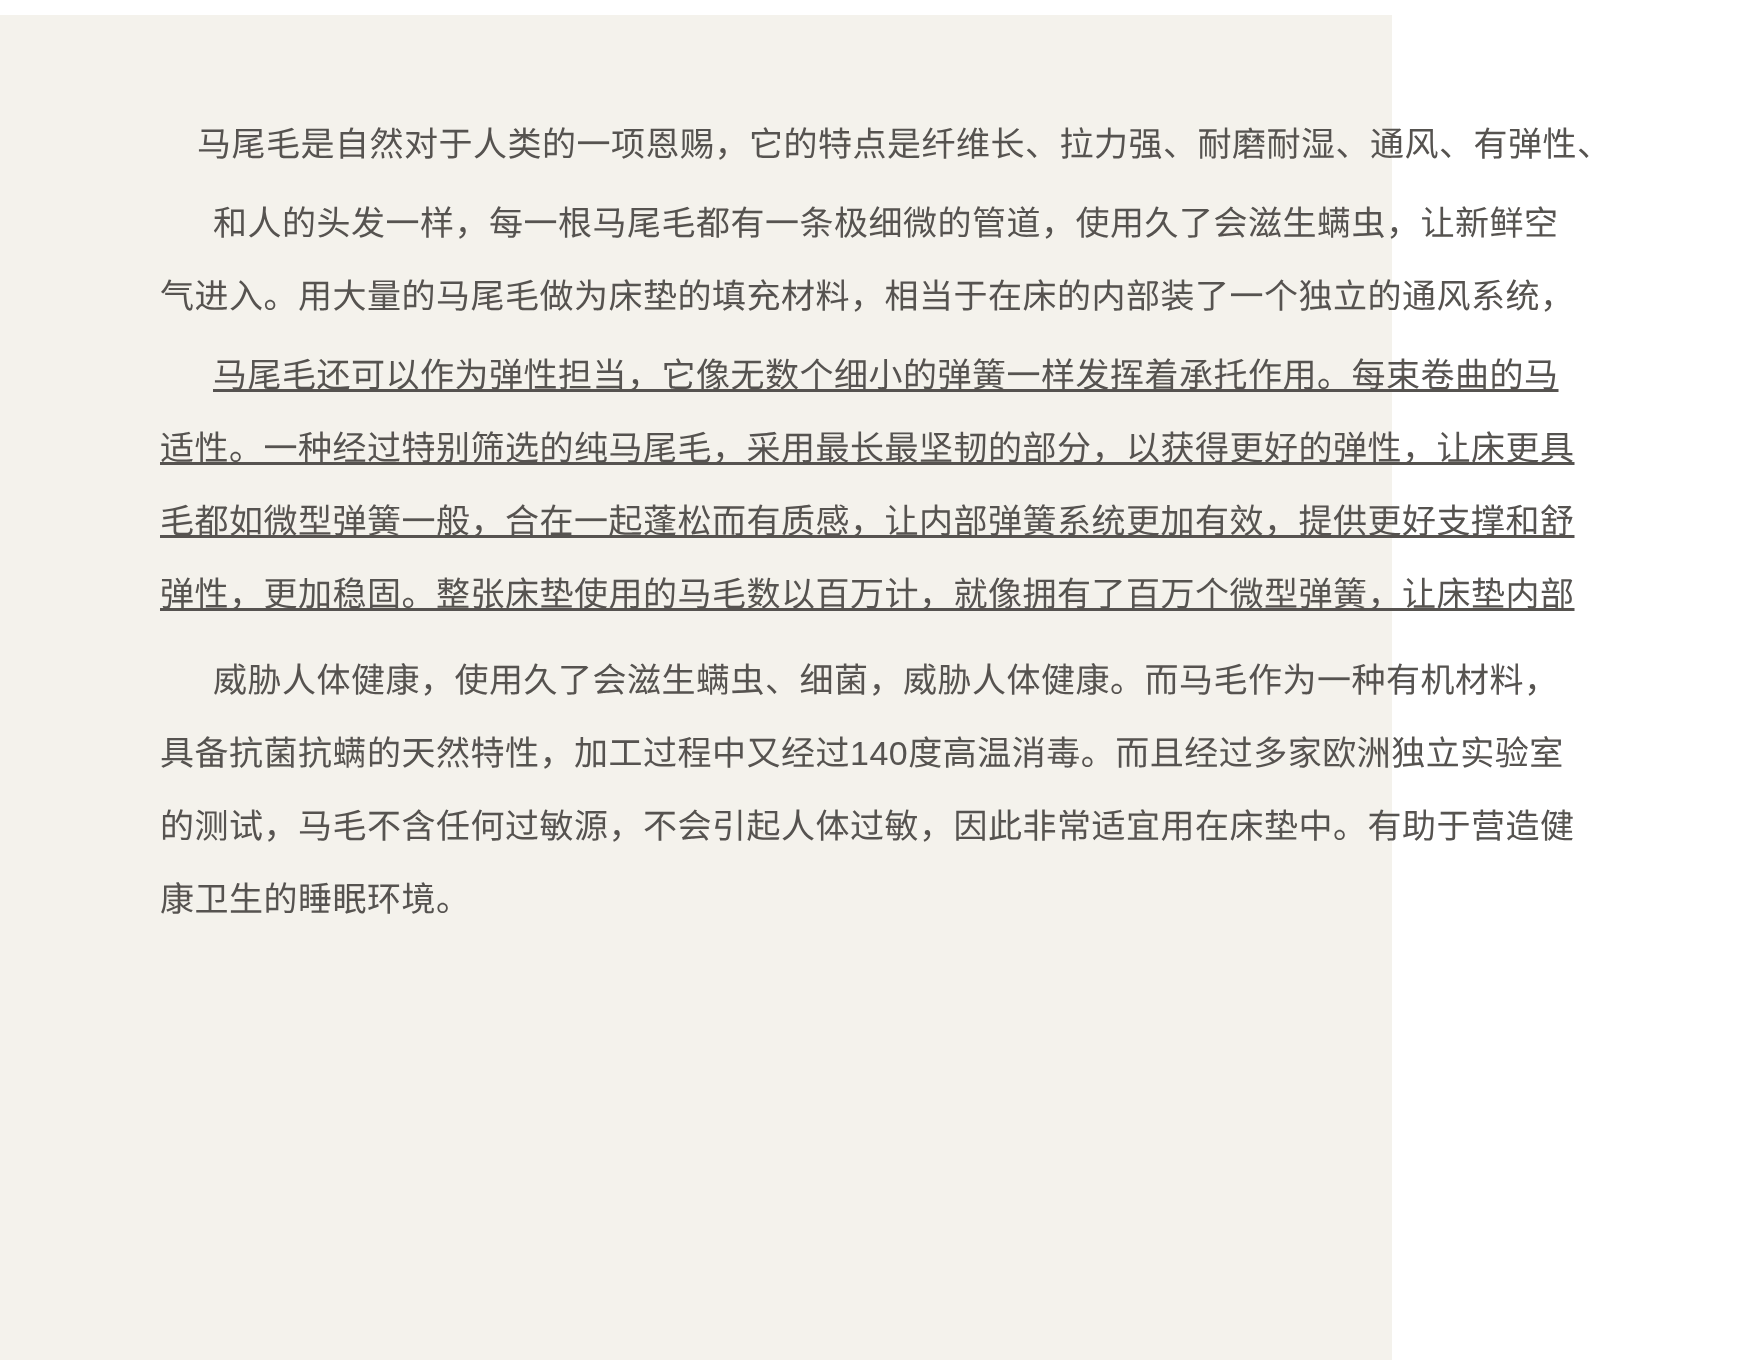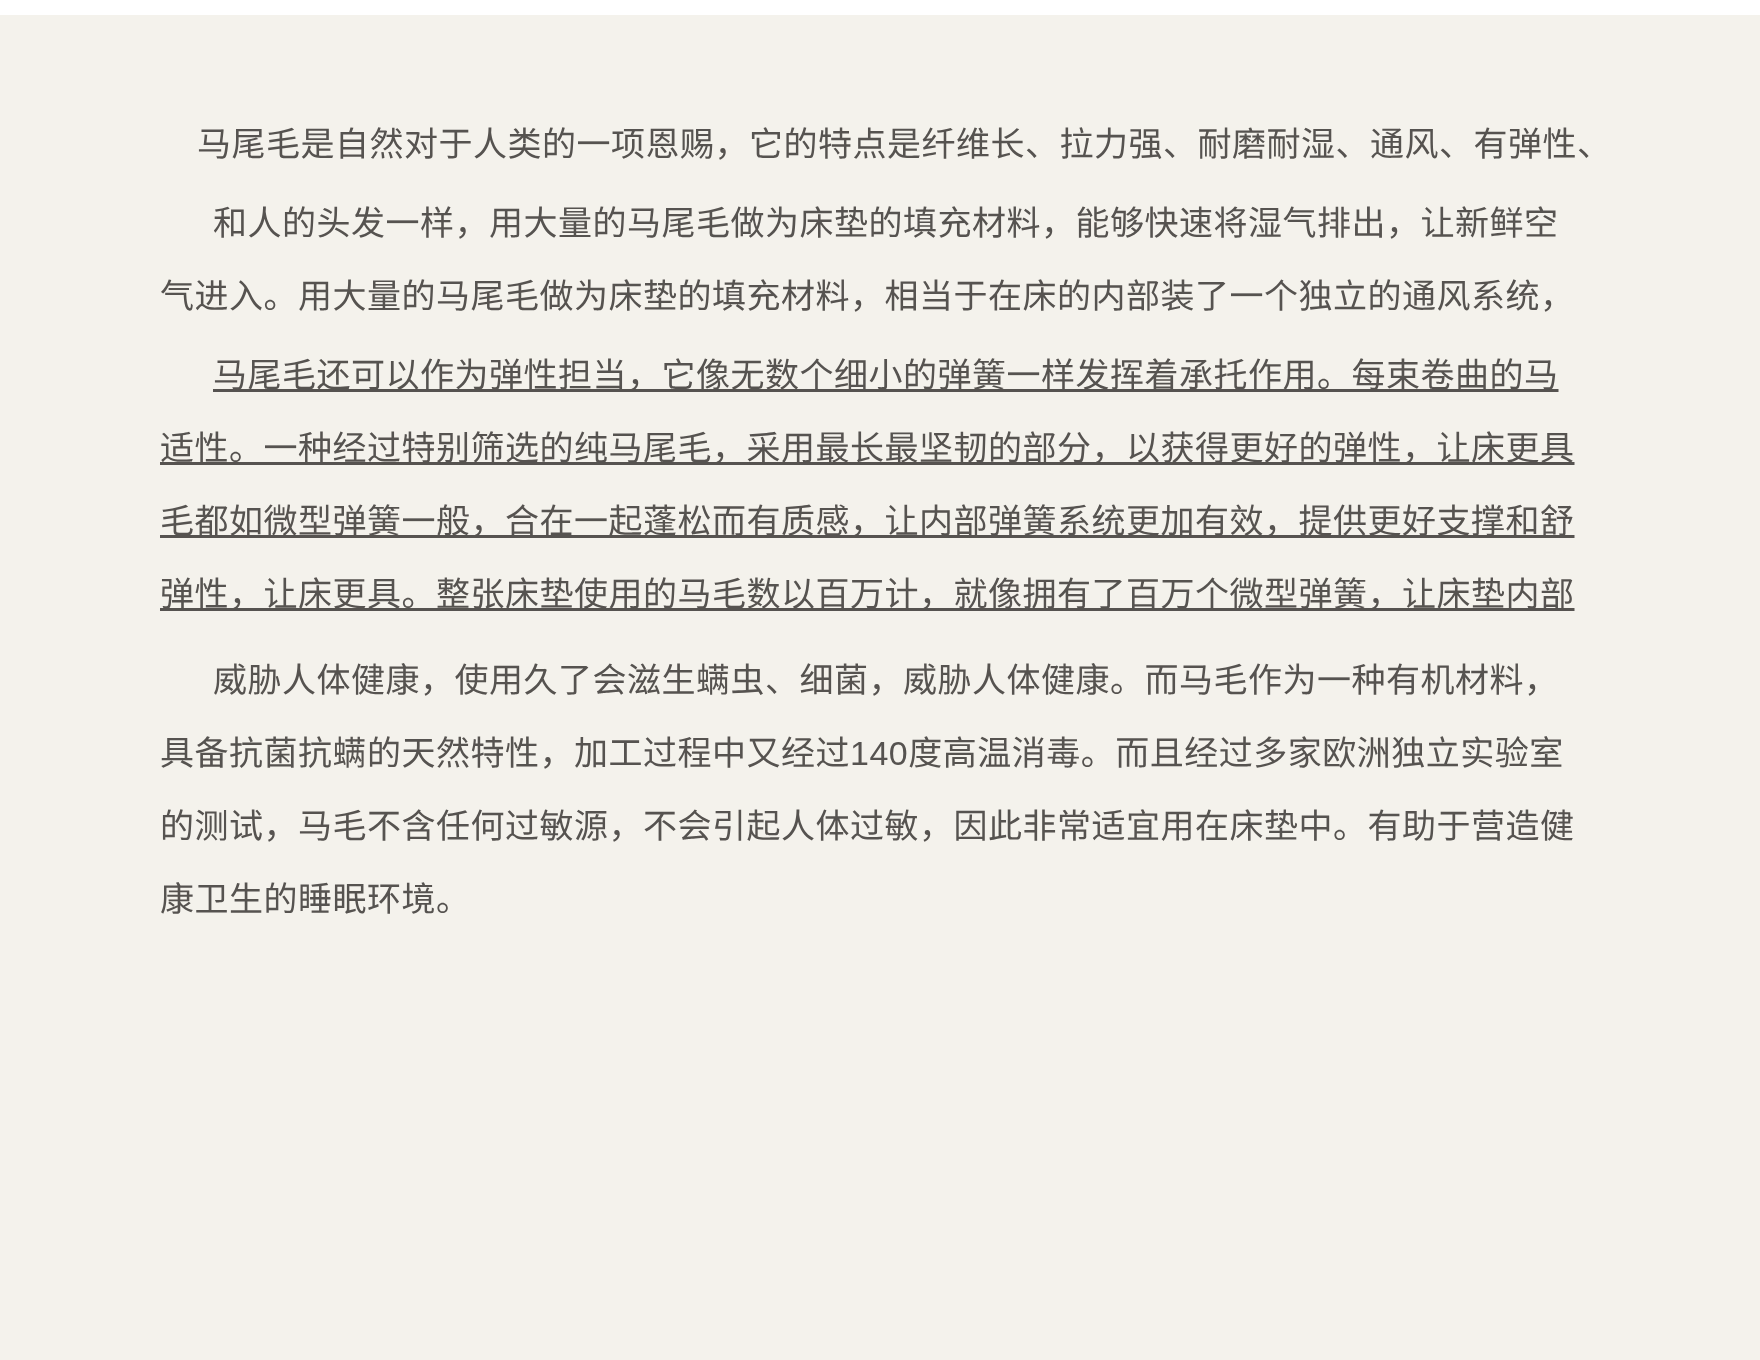--- a/index.html
+++ b/index.html
@@ -7,21 +7,21 @@
     padding: 0;
   }
   body {
     width: 1760px;
     height: 1360px;
     overflow: hidden;
     font-family: "Liberation Sans", "DejaVu Sans", sans-serif;
   }
   .page {
     position: relative;
-    width: 1760px;
+    width: 1392px;
     height: 1360px;
     background: #f4f2ec;
   }
   .top-strip {
     width: 100%;
     height: 15px;
     background: #ffffff;
   }
   .doc {
     padding: 100px 46px 0 160px;
@@ -48,29 +48,29 @@
 <div class="page">
   <div class="top-strip"></div>
 
   <div class="doc">
 
     <div class="para para-0">
       <div class="line indent-sm">马尾毛是自然对于人类的一项恩赐，它的特点是纤维长、拉力强、耐磨耐湿、通风、有弹性、</div>
     </div>
 
     <div class="para para-1">
-      <div class="line indent-lg">和人的头发一样，用大量的马尾毛做为床垫的填充材料，能够快速将湿气排出，让新鲜空</div>
+      <div class="line indent-lg">和人的头发一样，每一根马尾毛都有一条极细微的管道，使用久了会滋生螨虫，让新鲜空</div>
       <div class="line">气进入。用大量的马尾毛做为床垫的填充材料，相当于在床的内部装了一个独立的通风系统，</div>
     </div>
 
     <div class="para para-2">
       <div class="line indent-lg">马尾毛还可以作为弹性担当，它像无数个细小的弹簧一样发挥着承托作用。每束卷曲的马</div>
       <div class="line">适性。一种经过特别筛选的纯马尾毛，采用最长最坚韧的部分，以获得更好的弹性，让床更具</div>
       <div class="line">毛都如微型弹簧一般，合在一起蓬松而有质感，让内部弹簧系统更加有效，提供更好支撑和舒</div>
-      <div class="line">弹性，让床更具。整张床垫使用的马毛数以百万计，就像拥有了百万个微型弹簧，让床垫内部</div>
+      <div class="line">弹性，更加稳固。整张床垫使用的马毛数以百万计，就像拥有了百万个微型弹簧，让床垫内部</div>
     </div>
 
     <div class="para para-3">
       <div class="line indent-lg">威胁人体健康，使用久了会滋生螨虫、细菌，威胁人体健康。而马毛作为一种有机材料，</div>
       <div class="line">具备抗菌抗螨的天然特性，加工过程中又经过140度高温消毒。而且经过多家欧洲独立实验室</div>
       <div class="line">的测试，马毛不含任何过敏源，不会引起人体过敏，因此非常适宜用在床垫中。有助于营造健</div>
       <div class="line">康卫生的睡眠环境。</div>
     </div>
 
   </div>

